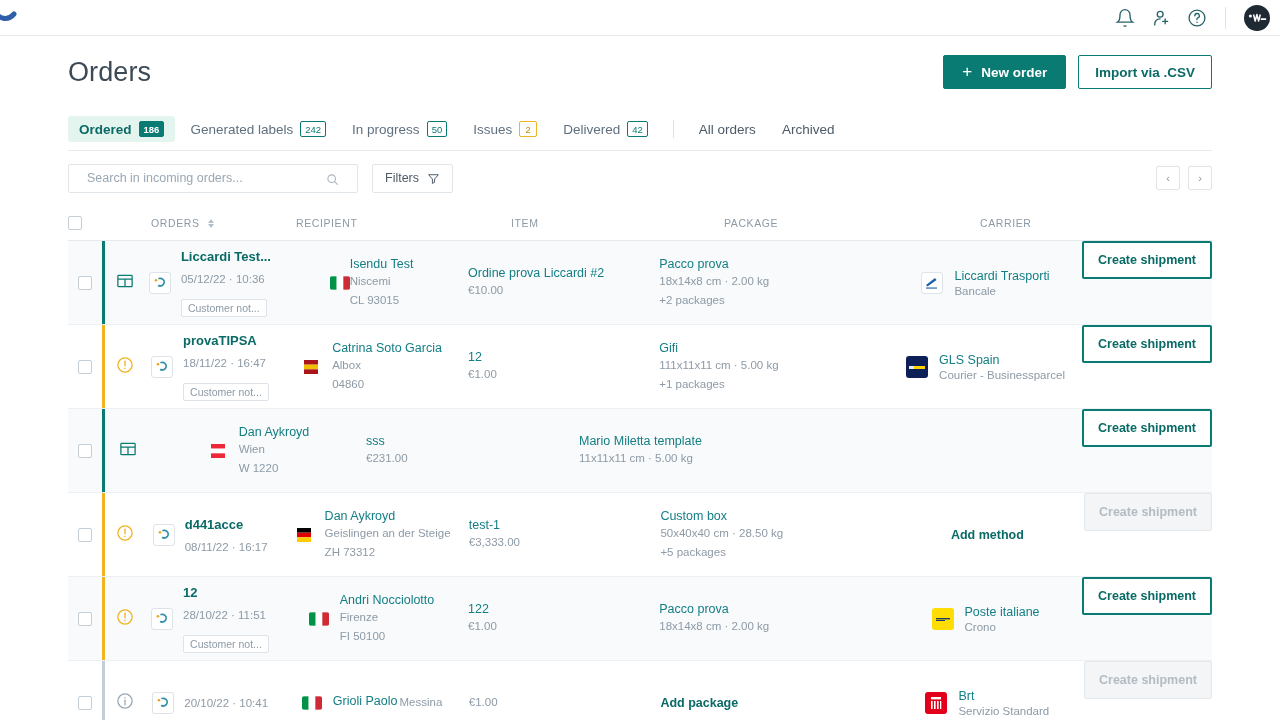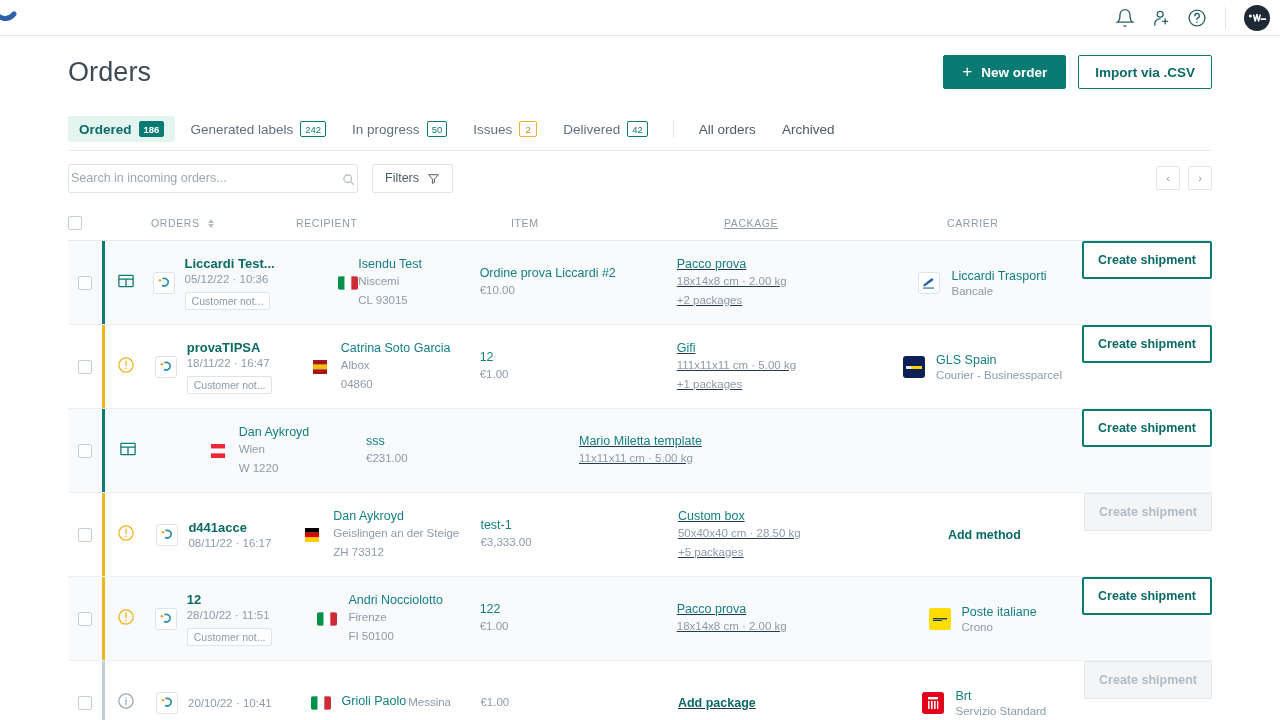--- a/index.html
+++ b/index.html
@@ -77,21 +77,21 @@
   .badge.green { border-color: #0a7b72; color: #0a7b72; }
   .badge.amber { border-color: #f0b323; color: #c08a08; }
   .tab.plain { color: #4c5a67; }
   .tab-sep { width: 1px; height: 18px; background: #dfe4e8; margin: 0 10px; }
 
   
   .toolbar { display: flex; align-items: center; height: 54px; gap: 14px; }
   .search {
     width: 290px; height: 29px;
     border: 1px solid #e0e5e9; border-radius: 2px;
-    display: flex; align-items: center; padding: 0 2px;
+    display: flex; align-items: center; padding: 0 18px;
     background: #fff;
   }
   .search input {
     flex: 1; border: 0; outline: 0; font-size: 12.5px;
     color: #8a98a5; font-family: inherit; background: transparent;
   }
   .search input::placeholder { color: #9aa7b3; }
   .filters-btn {
     height: 29px; border: 1px solid #e0e5e9; border-radius: 2px;
     background: #fff; display: flex; align-items: center; gap: 8px;
@@ -108,21 +108,21 @@
   .thead {
     display: flex; align-items: center; height: 36px;
     border-bottom: 1px solid #e6eaee;
     font-size: 10.5px; letter-spacing: .6px; color: #8d9aa6; font-weight: 400;
   }
   .c-check { width: 38px; display: flex; align-items: center; }
   .c-flag  { width: 45px; }
   .c-order { width: 145px; }
   .c-recip { width: 215px; }
   .c-item  { width: 213px; }
-  .c-pack  { width: 223px; text-decoration: underline; }
+  .c-pack  { width: 256px; }
   .c-carr  { width: 215px; }
   .c-act   { flex: 1; display: flex; justify-content: flex-end; }
 
   .chk {
     width: 14px; height: 14px; border: 1px solid #c3ced7;
     border-radius: 2px; background: #fff; cursor: pointer;
   }
   .sorter { display: inline-flex; flex-direction: column; gap: 1px; margin-left: 5px; vertical-align: middle; }
   .sorter i { border-left: 3px solid transparent; border-right: 3px solid transparent; display: block; }
   .sorter i.up { border-bottom: 4px solid #b4bec7; }
@@ -140,21 +140,21 @@
   .row .c-flag { display: flex; align-items: center; padding-left: 13px; }
 
   .statusico { width: 18px; height: 18px; }
 
   .src-badge {
     width: 22px; height: 22px; border: 1px solid #dde3e8; border-radius: 3px;
     background: #fff; display: flex; align-items: center; justify-content: center;
     margin-right: 10px; flex: 0 0 auto;
   }
   .order-cell { flex-direction: row !important; align-items: center; }
-  .order-txt { display: flex; flex-direction: column; gap: 2px; }
+  .order-txt { display: flex; flex-direction: column; gap: 9px; }
   .lnk { color: #0a6a66; font-size: 13px; font-weight: 700; text-decoration: none; }
   .sub { color: #8d9aa6; font-size: 11.5px; }
   .sub2 { color: #8d9aa6; font-size: 11.5px; line-height: 1.45; }
   .notetag {
     margin-top: 5px; display: inline-block; align-self: flex-start;
     border: 1px solid #dde3e8; border-radius: 2px; background: #fff;
     font-size: 10.5px; color: #8d9aa6; padding: 2px 6px;
   }
   .title-teal { color: #137e84; font-size: 12.5px; font-weight: 400; }
   .name-teal { color: #137e84; font-size: 12.5px; }

